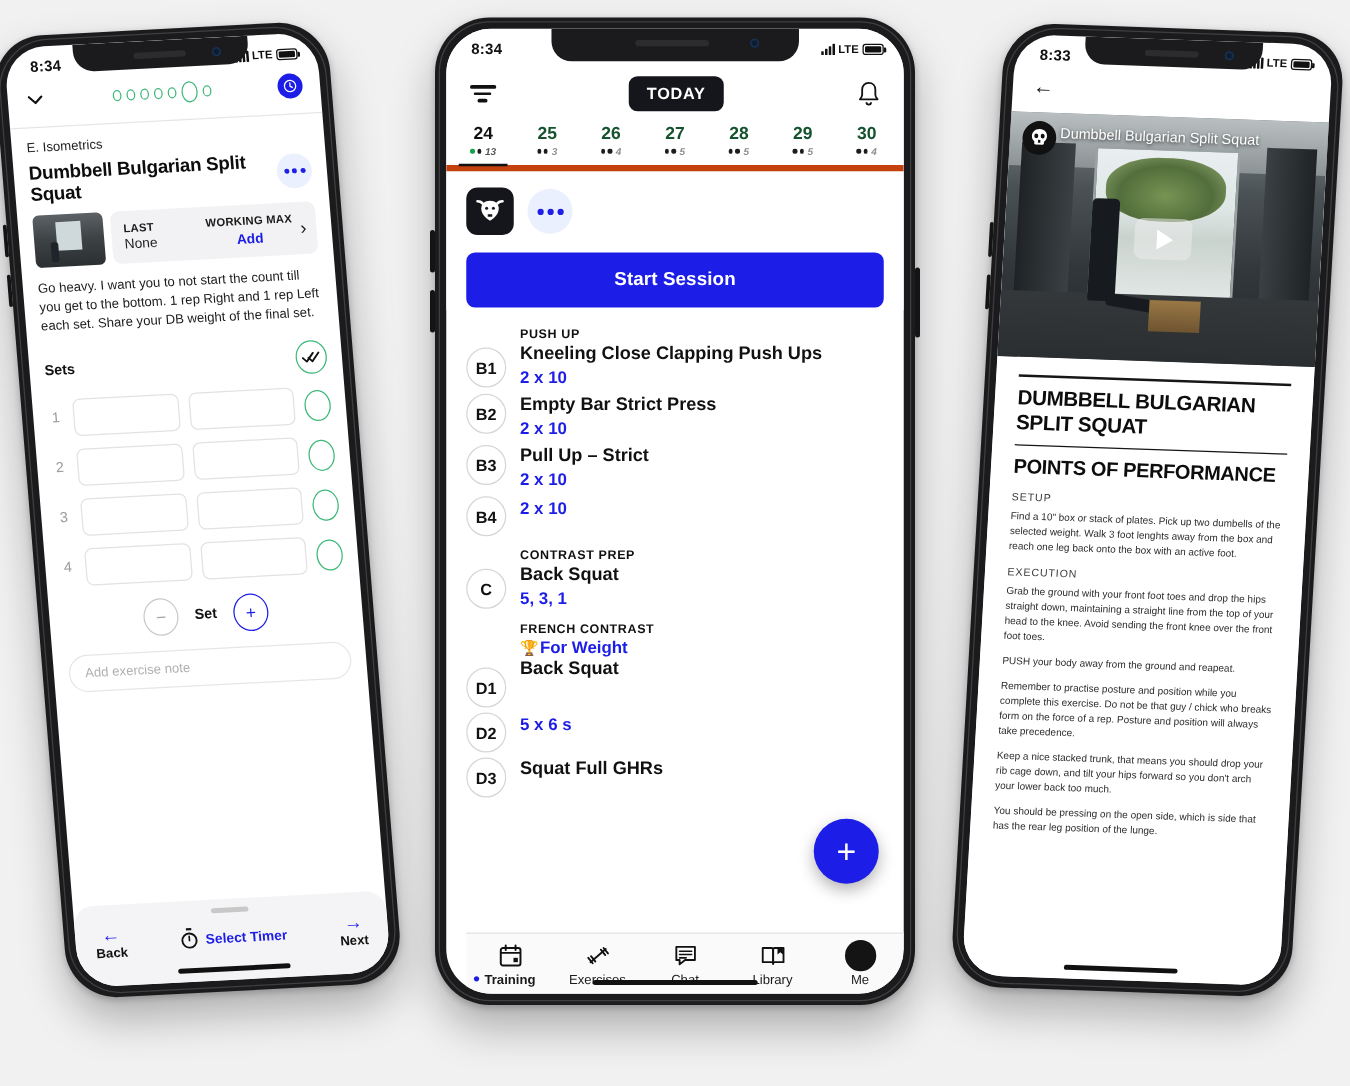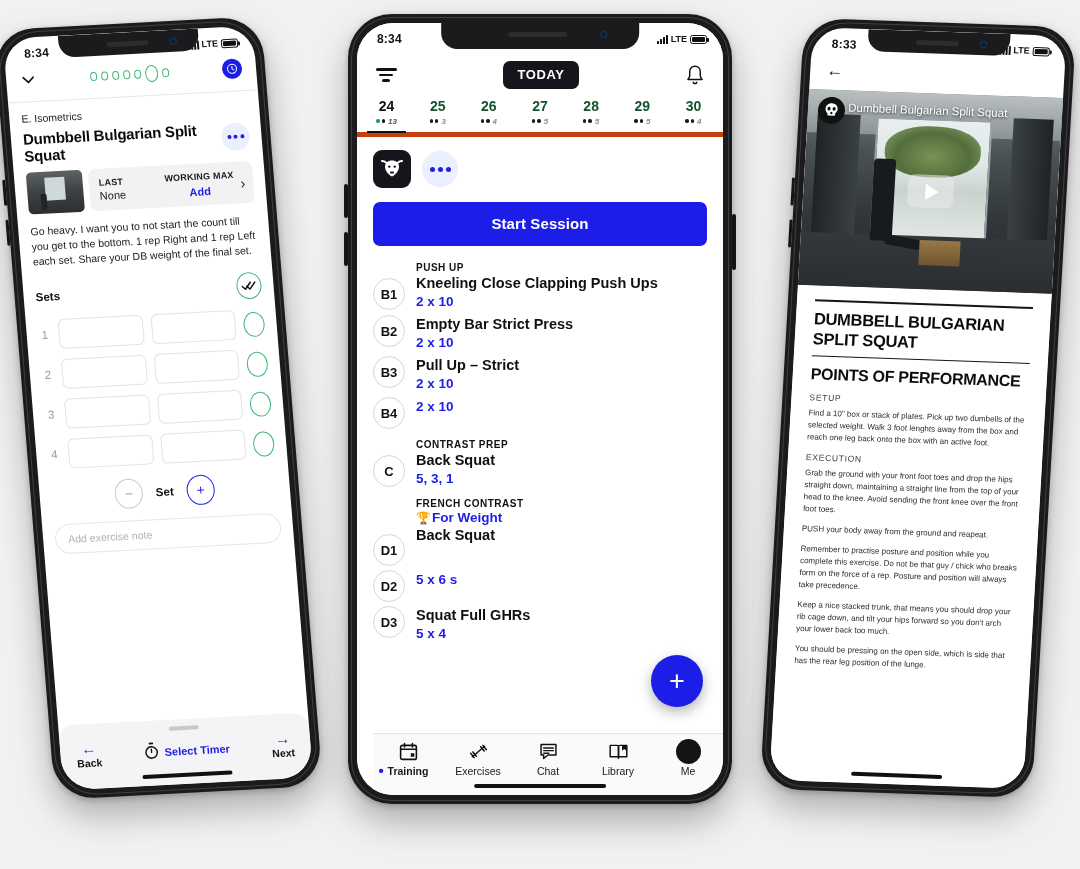--- a/index.html
+++ b/index.html
@@ -129,21 +129,21 @@
   .ex-row.withhead .ex-badge{ margin-top:16px; }
   .ex-row.withgoal .ex-badge{ margin-top:36px; }
 
   .fab{
     position:absolute; right:20px; bottom:88px; width:52px; height:52px;
     border-radius:50%; background:#1d1de8; color:#fff;
     display:flex;align-items:center;justify-content:center; font-size:27px; font-weight:300;
     box-shadow:0 5px 13px rgba(0,0,0,.3); line-height:1;
   }
   .tabbar{
-    position:absolute; left:16px; right:0; bottom:0; height:62px;
+    position:absolute; left:16px; right:0; bottom:0; height:49px;
     background:#fafafa; border-top:1px solid #e4e4e4;
     display:flex; align-items:flex-start; padding-top:6px;
   }
   .tab{ flex:1; display:flex; flex-direction:column; align-items:center; gap:3px; position:relative;}
   .tab .ico{ height:22px; display:flex; align-items:center; justify-content:center; position:relative;}
   .tab .ico svg{ height:21px; width:23px; }
   .tab .lbl{ font-size:10.5px; color:#1a1a1a; }
   .tab.active .lbl{ font-weight:bold; }
   .tab.active .lbl::before{
     content:"•"; color:#1d1de8; font-size:15px; position:absolute; left:-9px; top:-3px; font-weight:bold;
@@ -625,21 +625,20 @@
             <span class="ex-badge">D2</span>
             <span class="ex-info">
               <span class="ex-sets" style="display:block">5 x 6 s</span>
             </span>
           </div>
 
           <div class="ex-row" style="margin-top:4px;">
             <span class="ex-badge">D3</span>
             <span class="ex-info">
               <span class="ex-name" style="display:block">Squat Full GHRs</span>
-              <span class="ex-sets" style="display:block">5 x 4</span>
             </span>
           </div>
 
         </div>
 
         <div class="fab">+</div>
 
         <div class="tabbar">
           <div class="tab active">
             <span class="ico">

